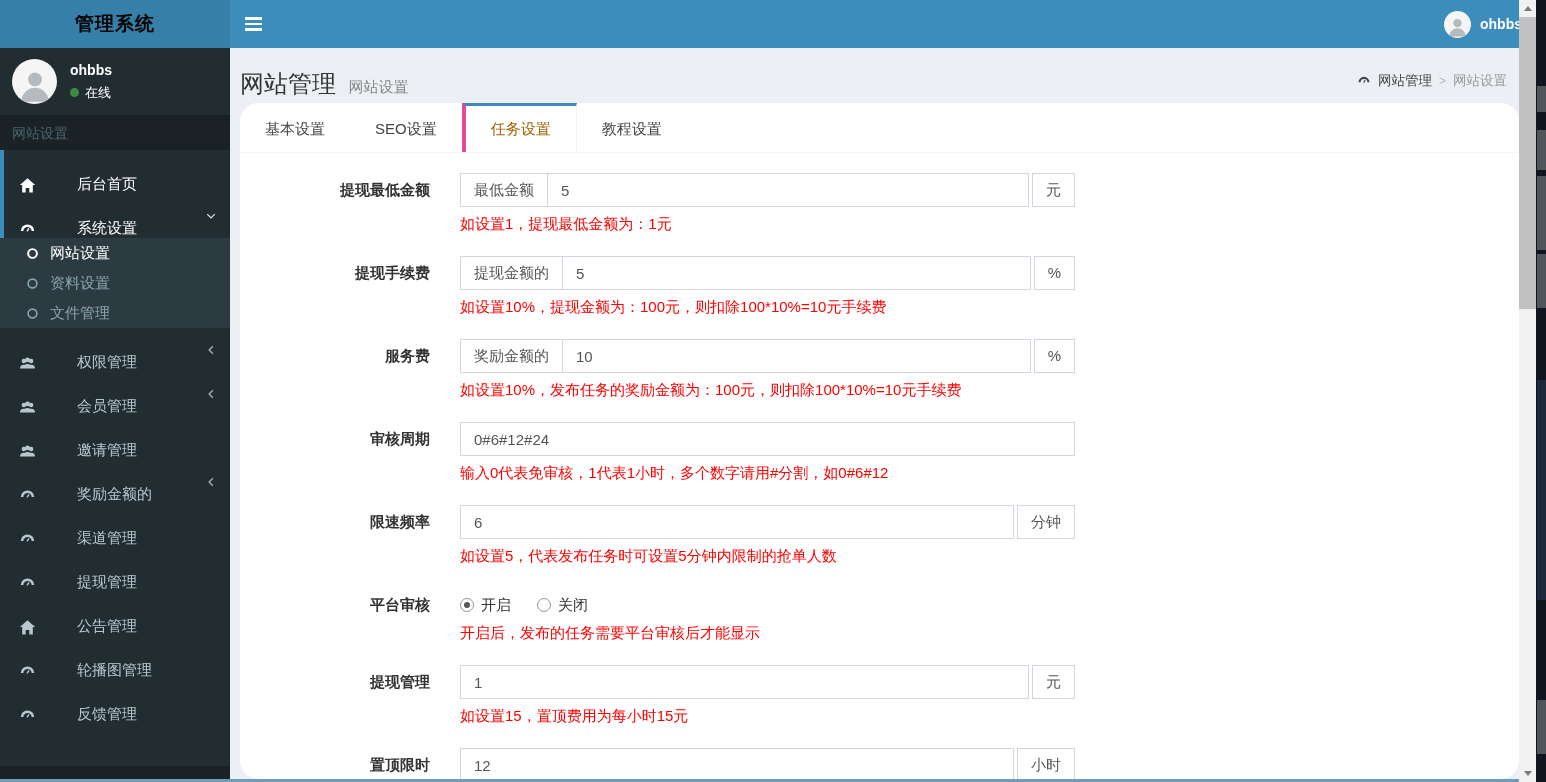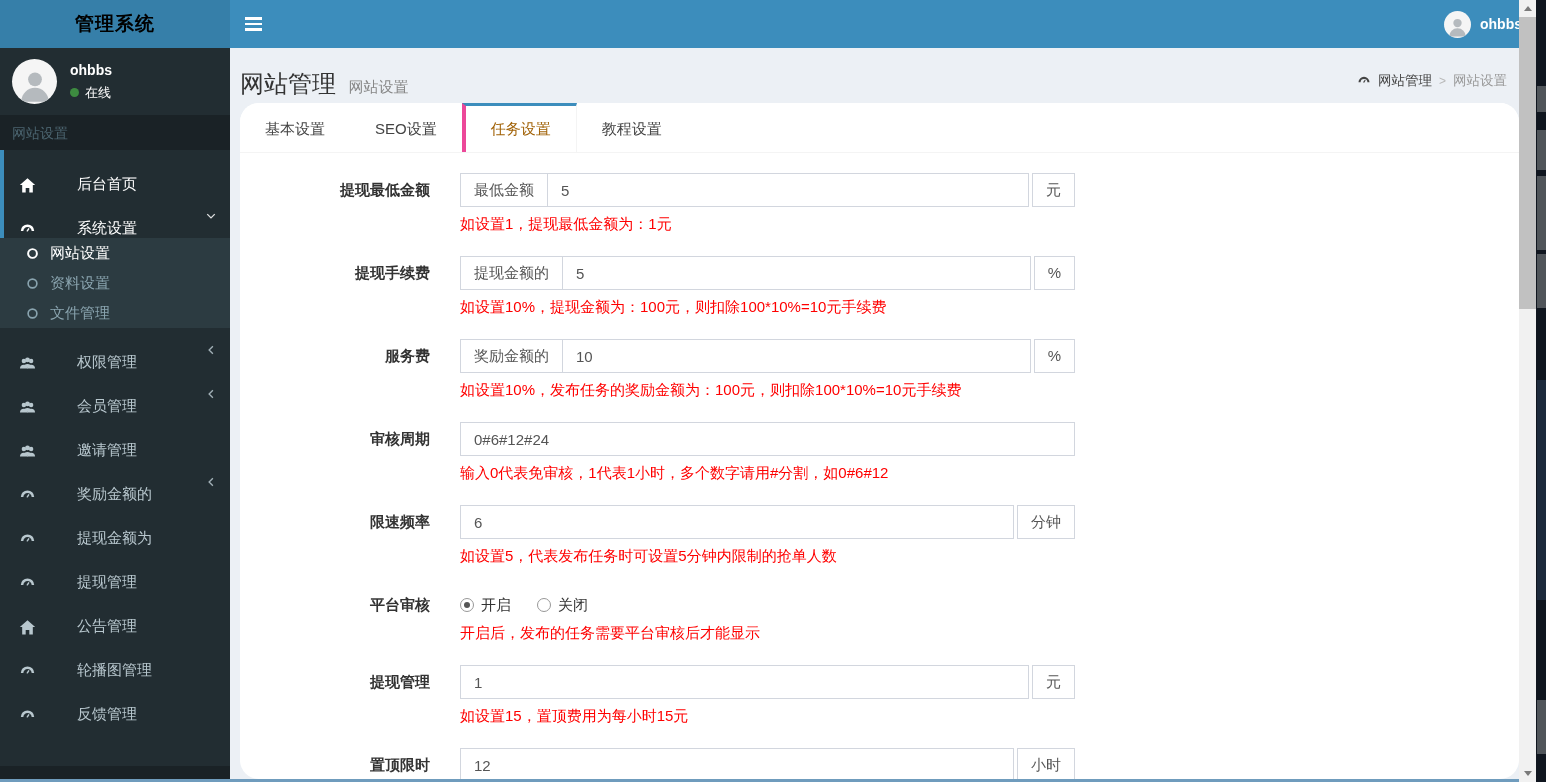--- a/index.html
+++ b/index.html
@@ -234,21 +234,21 @@
           <path d="M10.5 3 L5.5 8 L10.5 13" fill="none" stroke="currentColor" stroke-width="1.8"></path>
         </svg>
     </li>
     <li>
       <span class="micon">
           <svg viewBox="0 0 16 16">
             <path d="M8 3.2 a6.3 6.3 0 0 0 -6.3 6.3 l2.4 0 a3.9 3.9 0 0 1 7.8 0 l2.4 0 A6.3 6.3 0 0 0 8 3.2 Z" fill="currentColor"></path>
             <rect x="7.3" y="6.4" width="1.4" height="3.6" rx=".7" fill="currentColor" transform="rotate(35 8 9)"></rect>
           </svg>
         </span>
-      <span>提现金额为</span>
+      <span>渠道管理</span>
     </li>
     <li>
       <span class="micon">
           <svg viewBox="0 0 16 16">
             <path d="M8 3.2 a6.3 6.3 0 0 0 -6.3 6.3 l2.4 0 a3.9 3.9 0 0 1 7.8 0 l2.4 0 A6.3 6.3 0 0 0 8 3.2 Z" fill="currentColor"></path>
             <rect x="7.3" y="6.4" width="1.4" height="3.6" rx=".7" fill="currentColor" transform="rotate(35 8 9)"></rect>
           </svg>
         </span>
       <span>提现管理</span>
     </li>

